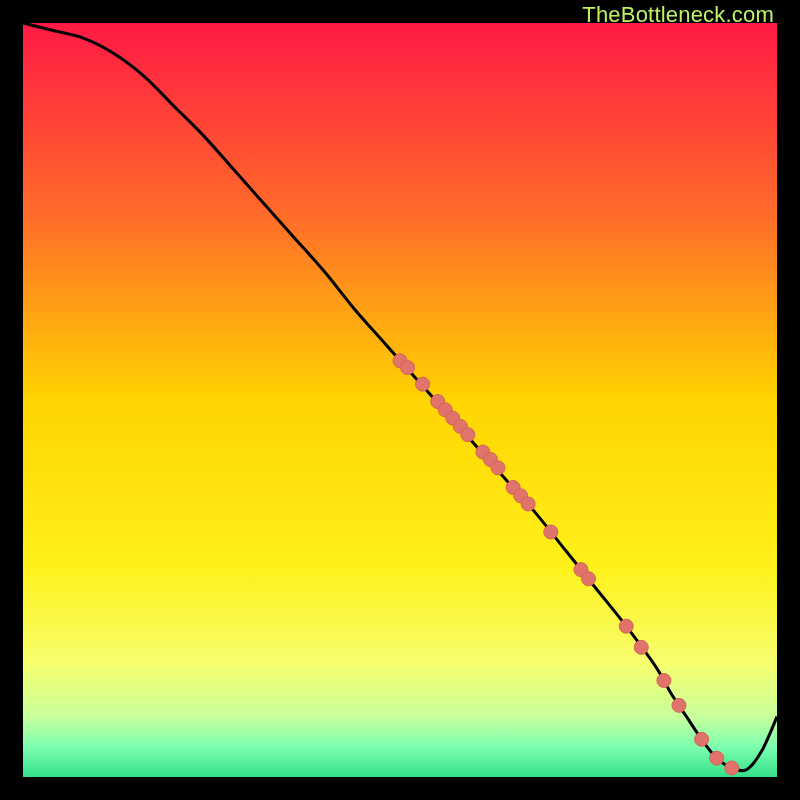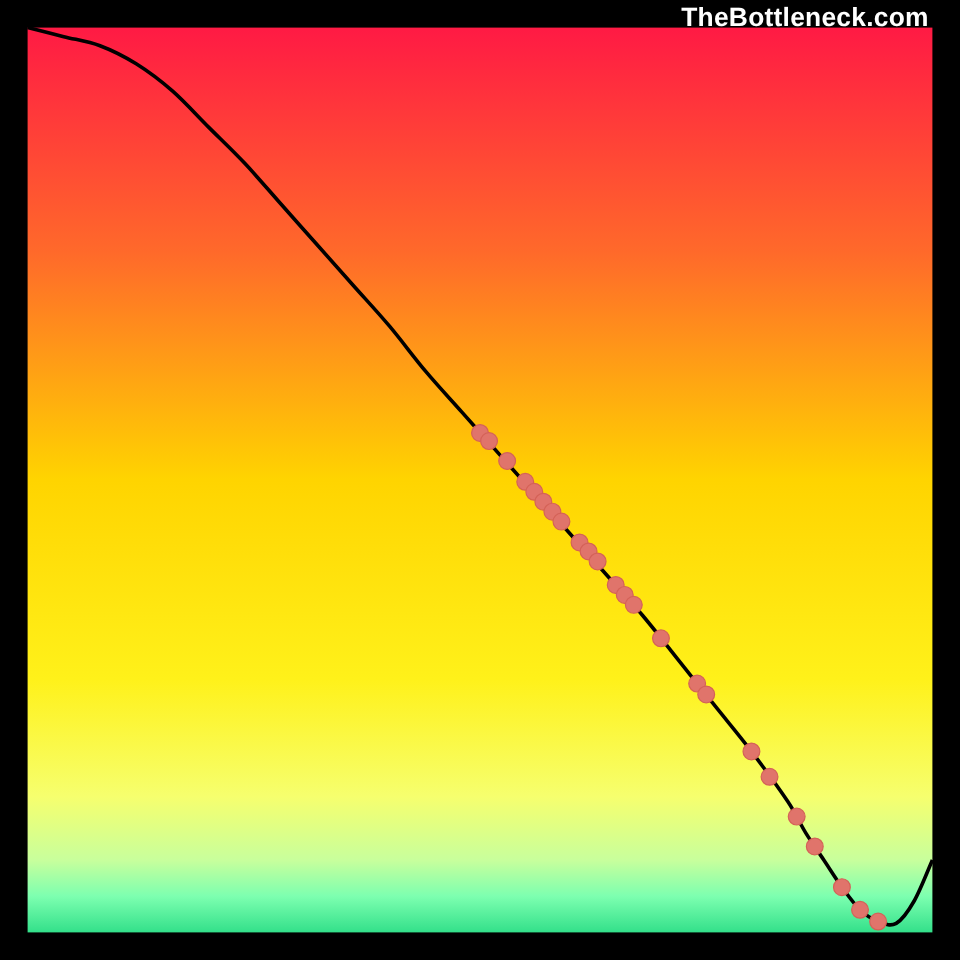--- a/index.html
+++ b/index.html
@@ -23,22 +23,22 @@
     top: 23px;
     width: 754px;
     height: 754px;
     
   }
   .watermark {
     position: absolute;
     top: 2px;
     right: 26px;
     font-size: 22px;
-    font-weight: 700;
-    color: #ffffff;
+    font-weight: 400;
+    color: #bef264;
     letter-spacing: 0.2px;
     text-align: right;
   }
   svg.curve {
     position: absolute;
     left: 0; top: 0;
     width: 754px;
     height: 754px;
     overflow: visible;
   }

